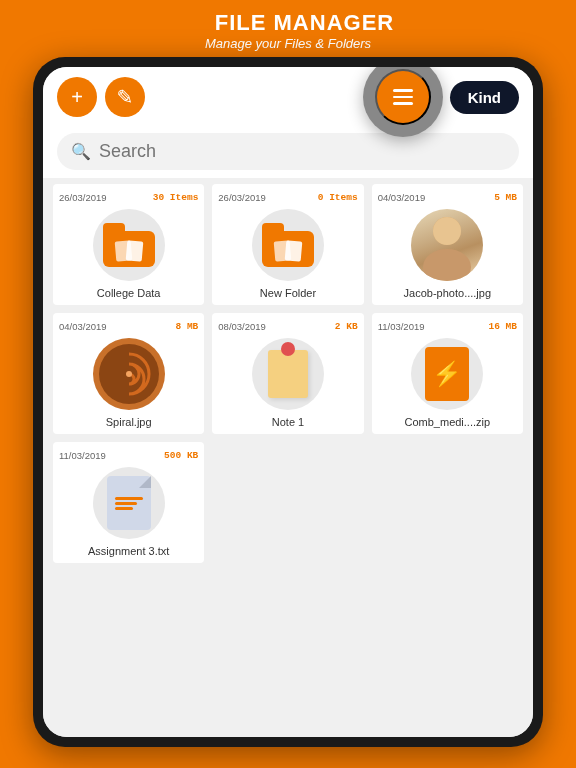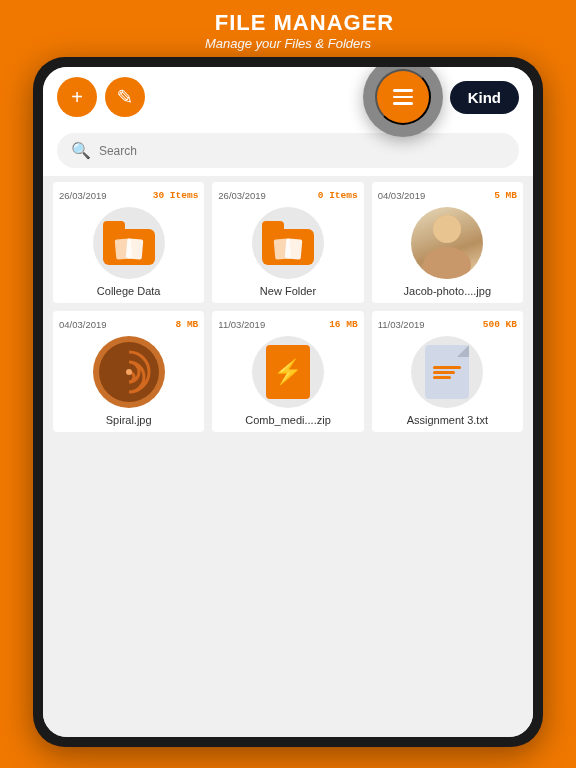--- a/index.html
+++ b/index.html
@@ -127,21 +127,21 @@
       gap: 8px;
     }
     .search-icon-svg {
       color: #aaa;
       font-size: 16px;
     }
     .search-input {
       background: none;
       border: none;
       outline: none;
-      font-size: 12px;
+      font-size: 18px;
       color: #000000;
       flex: 1;
     }
     .grid-container {
       flex: 1;
       overflow-y: auto;
       padding: 6px 10px 10px;
       background: #f0f0f0;
       display: grid;
       grid-template-columns: repeat(3, 1fr);
@@ -418,20 +418,33 @@
             <svg width="72" height="72" viewBox="0 0 72 72">
       <circle cx="36" cy="36" r="30" fill="#8B4513"></circle>
       <path d="M36,36 m0,-20 a20,20 0 1,1 0,40 a15,15 0 1,0 0,-30 a10,10 0 1,1 0,20 a5,5 0 1,0 0,-10" stroke="#D2691E" stroke-width="3" fill="none"></path>
       <circle cx="36" cy="36" r="3" fill="#F4A460"></circle>
     </svg>
           </div>
           <div class="item-label">Spiral.jpg</div>
         </div>
         <div class="grid-item">
           <div class="item-meta">
+            <span class="item-date">08/03/2019</span>
+            <span class="item-count">2 KB</span>
+          </div>
+          <div class="item-thumb">
+            <div class="note-icon-wrap">
+      <div class="note-paper"></div>
+      <div class="note-pin"></div>
+    </div>
+          </div>
+          <div class="item-label">Note 1</div>
+        </div>
+        <div class="grid-item">
+          <div class="item-meta">
             <span class="item-date">11/03/2019</span>
             <span class="item-count">16 MB</span>
           </div>
           <div class="item-thumb">
             <div class="zip-icon">
       <span class="zip-zipper">⚡</span>
     </div>
           </div>
           <div class="item-label">Comb_medi....zip</div>
         </div>

